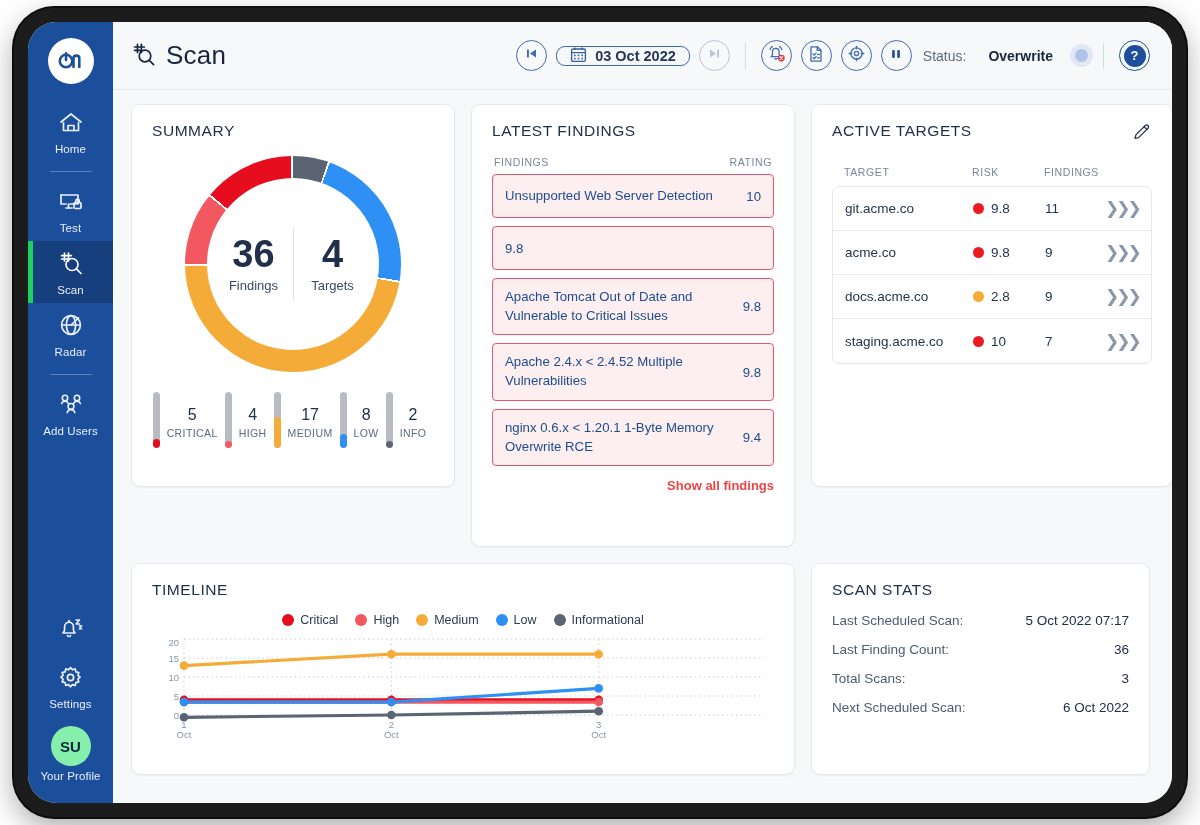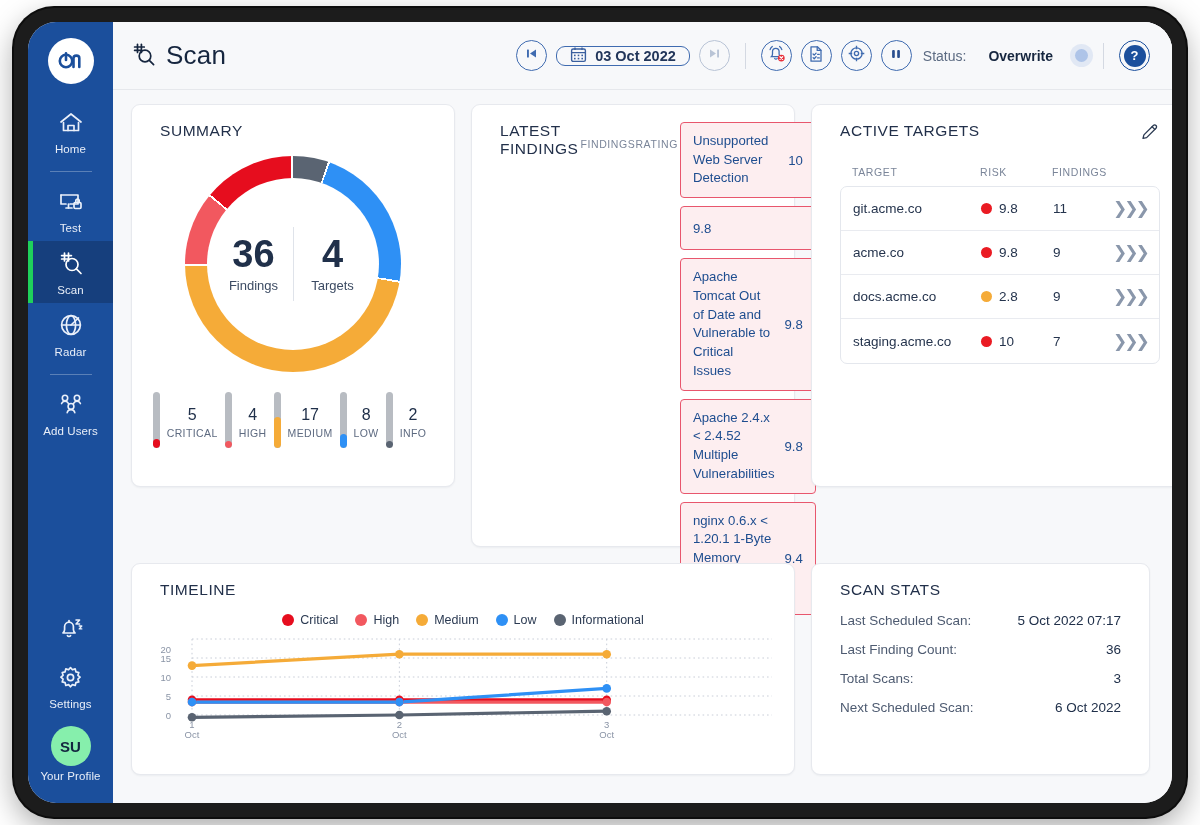--- a/index.html
+++ b/index.html
@@ -105,21 +105,21 @@
     display: flex; align-items: center; justify-content: center;
   }
   
   #content { flex: 1 1 auto; padding: 14px 22px 0 18px; overflow: hidden; }
   .row { display: flex; gap: 16px; }
   .row1 { height: 443px; }
   .row2 { height: 212px; margin-top: 16px; }
   .card {
     background: #fff; border: 1px solid #e7e9ee; border-radius: 9px;
     box-shadow: 0 1px 2px rgba(20,30,50,.05);
-    padding: 17px 28px;
+    padding: 17px 20px;
   }
   .card-title {
     font-size: 15.5px; color: #22304a; letter-spacing: .55px;
   }
   .card-head { display: flex; align-items: flex-start; }
   
   #summary { width: 324px; flex: 0 0 324px; height: 383px; }
   .donut-wrap { position: relative; width: 216px; height: 216px; margin: 16px auto 0; }
   .donut { width: 216px; height: 216px; border-radius: 50%; }
   .donut-hole {
@@ -136,21 +136,21 @@
   .sev-unit { display: flex; align-items: stretch; }
   .sev-track {
     width: 7px; height: 56px; border-radius: 4px; background: #b8bcc2;
     position: relative; overflow: hidden; flex: 0 0 7px;
   }
   .sev-fill { position: absolute; left: 0; right: 0; bottom: 0; border-radius: 4px; }
   .sev-txt { padding: 0 7px; text-align: center; align-self: flex-end; padding-bottom: 9px; }
   .sev-num { font-size: 16px; color: #20304a; }
   .sev-lbl { font-size: 10.5px; color: #5d6a80; letter-spacing: .4px; margin-top: 3px; }
   
-  #findings { width: 324px; flex: 0 0 324px; height: 443px; display: flex; flex-direction: row; }
+  #findings { width: 324px; flex: 0 0 324px; height: 443px; display: flex; flex-direction: column; }
   .f-head { display: flex; margin: 16px 0 6px 0; padding: 0 2px; }
   .f-head-l { font-size: 10.5px; color: #7a8599; letter-spacing: .6px; }
   .f-head-r { font-size: 10.5px; color: #7a8599; letter-spacing: .6px; margin-left: auto; }
   .f-row {
     border: 1px solid #e8566d; background: #fdeef0; border-radius: 4px;
     display: flex; align-items: center; padding: 9px 12px; margin-bottom: 8px;
     min-height: 44px; cursor: pointer;
   }
   .f-name { font-size: 13.2px; color: #1e4d8f; line-height: 1.42; flex: 1 1 auto; padding-right: 10px; }
   .f-rating { font-size: 13.2px; color: #1e4d8f; flex: 0 0 auto; }
@@ -635,21 +635,21 @@
                   <circle cx="446.7" cy="55.400000000000006" r="4.3" fill="#2e90f5"></circle>
                   <circle cx="32" cy="84.28" r="4.3" fill="#5a6472"></circle>
                   <circle cx="239.35" cy="82" r="4.3" fill="#5a6472"></circle>
                   <circle cx="446.7" cy="78.2" r="4.3" fill="#5a6472"></circle>
                   <text x="32" y="95" font-size="9.5" fill="#8a94a6" text-anchor="middle" font-family="Liberation Sans, sans-serif">1</text>
                   <text x="32" y="105" font-size="9.5" fill="#8a94a6" text-anchor="middle" font-family="Liberation Sans, sans-serif">Oct</text>
                   <text x="239.35" y="95" font-size="9.5" fill="#8a94a6" text-anchor="middle" font-family="Liberation Sans, sans-serif">2</text>
                   <text x="239.35" y="105" font-size="9.5" fill="#8a94a6" text-anchor="middle" font-family="Liberation Sans, sans-serif">Oct</text>
                   <text x="446.7" y="95" font-size="9.5" fill="#8a94a6" text-anchor="middle" font-family="Liberation Sans, sans-serif">3</text>
                   <text x="446.7" y="105" font-size="9.5" fill="#8a94a6" text-anchor="middle" font-family="Liberation Sans, sans-serif">Oct</text>
-                </svg><div class="y-lab" style="top: 82px; right: 595px;">0</div><div class="y-lab" style="top: 63px; right: 595px;">5</div><div class="y-lab" style="top: 44px; right: 595px;">10</div><div class="y-lab" style="top: 25px; right: 595px;">15</div><div class="y-lab" style="top: 16px; right: 595px;">20</div></div>
+                </svg><div class="y-lab" style="top: 82px; right: 595px;">0</div><div class="y-lab" style="top: 63px; right: 595px;">5</div><div class="y-lab" style="top: 44px; right: 595px;">10</div><div class="y-lab" style="top: 25px; right: 595px;">15</div><div class="y-lab" style="top: 9px; right: 595px;">20</div></div>
         </div>
 
         <div class="card" id="stats">
           <div class="card-title">SCAN STATS</div>
           <div id="st-rows">
                 <div class="st-row">
                   <span class="st-k">Last Scheduled Scan:</span>
                   <span class="st-v">5 Oct 2022 07:17</span>
                 </div>
                 <div class="st-row">

